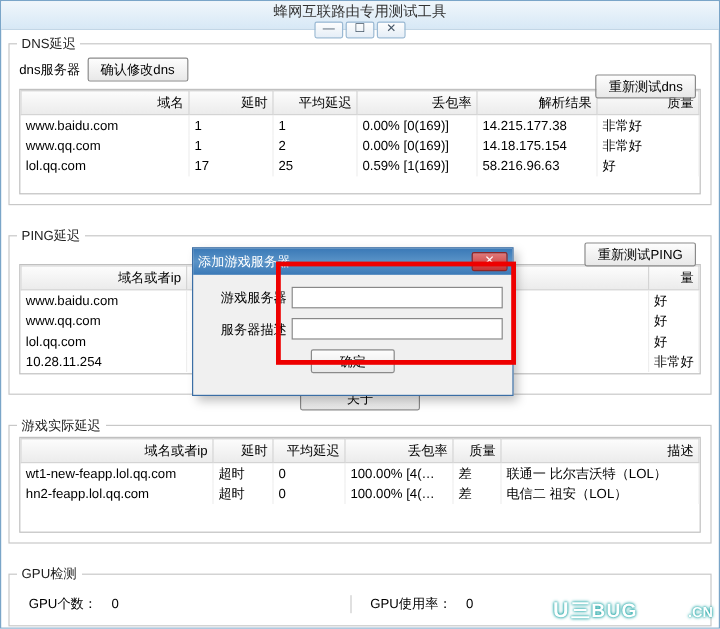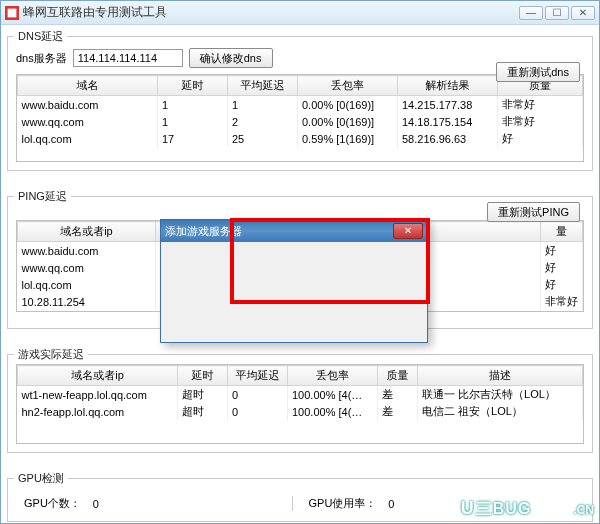--- a/index.html
+++ b/index.html
@@ -1,41 +1,41 @@
 <!DOCTYPE html>
 <html><head>
 <meta charset="utf-8">
 <style>
   * { box-sizing: border-box; margin: 0; padding: 0; font-family: "Microsoft YaHei", SimSun, Arial, sans-serif; font-size: 11px; }
   body { width: 600px; height: 524px; background: #fff; position: relative; overflow: hidden; }
   .window { width: 600px; height: 524px; border: 1px solid #7aa5c8; background: #fff; }
-  .titlebar { height: 24px; background: linear-gradient(#f0f6fb,#d7e8f6); border-bottom: 1px solid #c2d6e6; display: flex; align-items: center; padding: 0 4px; }
+  .titlebar { height: 24px; background: linear-gradient(#f0f6fb,#d7e8f6); border-bottom: 1px solid #c2d6e6; display: flex; align-items: center; padding: 0 4px; flex-direction: column; }
   .titlebar .icon { width: 14px; height: 14px; margin-right: 4px; }
   .titlebar .title { flex: 1; font-size: 12px; color: #333; }
   .winbtns { display: flex; gap: 2px; }
   .winbtn { width: 24px; height: 14px; border: 1px solid #9bb9d3; background: linear-gradient(#fdfdfd,#e5eef7); border-radius: 2px; font-size: 10px; line-height: 12px; text-align: center; color: #456; }
   .content { padding: 4px 6px; height: calc(100% - 24px); overflow: hidden; }
   fieldset { border: 1px solid #c8c8c8; margin-bottom: 18px; position: relative; }
   legend { font-size: 11px; padding: 0 4px; color: #222; margin-left: 6px; }
   .row { display: flex; align-items: center; gap: 6px; padding: 4px 8px; }
   .lbl { font-size: 11px; }
   input.text { height: 18px; border: 1px solid #999; padding: 0 4px; font-size: 11px; }
   .btn { height: 20px; border: 1px solid #8a8a8a; background: linear-gradient(#fdfdfd,#e8e8e8); padding: 0 10px; font-size: 11px; border-radius: 2px; cursor: pointer; }
   .btn-right { position: absolute; right: 12px; }
   .table-wrap { margin: 2px 8px 8px 8px; border: 1px solid #c0c0c0; background: #fff; overflow: hidden; }
   .table { width: 100%; border-collapse: collapse; }
-  .table th { background: linear-gradient(#fcfcfc,#ebebeb); border: 1px solid #d4d4d4; font-weight: normal; padding: 2px 4px; text-align: center; font-size: 11px; }
+  .table th { background: linear-gradient(#fcfcfc,#ebebeb); border: 1px solid #d4d4d4; font-weight: normal; padding: 2px 4px; text-align: right; font-size: 11px; }
   .table td { padding: 1px 4px; font-size: 11px; border-right: 1px solid #eee; white-space: nowrap; }
   .table tr.row-data td { height: 14px; }
   .gpu-inner { display: flex; padding: 10px 16px; }
   .gpu-cell { flex: 1; display: flex; align-items: center; gap: 12px; }
   .gpu-cell2 { border-left: 1px solid #ccc; padding-left: 16px; }
 
   
-  .modal { position: absolute; left: 160px; top: 219px; width: 268px; height: 124px; border: 1px solid #3b6ea5; background: #f0f0f0; box-shadow: 4px 4px 8px rgba(0,0,0,.25); z-index: 20; }
+  .modal { position: absolute; left: 160px; top: 206px; width: 268px; height: 124px; border: 1px solid #3b6ea5; background: #f0f0f0; box-shadow: 4px 4px 8px rgba(0,0,0,.25); z-index: 20; }
   .modal-titlebar { height: 22px; background: linear-gradient(#3a79b7,#5a93c7,#3a79b7); display: flex; align-items: center; padding: 0 4px; }
   .modal-titlebar .mtitle { flex:1; color:#fff; font-size: 11px; }
   .modal-close { width: 30px; height: 16px; background: linear-gradient(#e07a7a,#c83232); border: 1px solid #8f2525; border-radius: 2px; color: #fff; text-align: center; font-size: 10px; line-height: 14px; }
   .modal-body { padding: 10px 8px 4px 8px; }
   .mrow { display: flex; align-items: center; margin-bottom: 8px; }
   .mrow label { width: 74px; text-align: right; padding-right: 4px; font-size: 11px; }
   .mrow input { flex:1; height: 18px; border:1px solid #888; }
   .mbtnrow { text-align: center; }
 
   
@@ -64,21 +64,20 @@
       <div class="winbtn">✕</div>
     </div>
   </div>
 
   <div class="content">
 
     <fieldset>
       <legend>DNS延迟</legend>
       <div class="row">
         <span class="lbl">dns服务器</span>
-        <input class="text" style="width: 110px;" value="114.114.114.114">
         <button class="btn">确认修改dns</button>
         <button class="btn btn-right" style="top:18px">重新测试dns</button>
       </div>
       <div class="table-wrap" style="height:88px">
         <table class="table">
           <thead>
               <tr>
             <th style="width:140px">域名</th>
             <th style="width:70px">延时</th>
             <th style="width:70px">平均延迟</th>
@@ -214,20 +213,33 @@
     </fieldset>
 
   </div>
 </div>
 
 <div class="modal">
   <div class="modal-titlebar">
     <span class="mtitle">添加游戏服务器</span>
     <div class="modal-close">✕</div>
   </div>
+  <div class="modal-body">
+    <div class="mrow">
+      <label>游戏服务器</label>
+      <input type="text" style="">
+    </div>
+    <div class="mrow">
+      <label>服务器描述</label>
+      <input type="text" style="">
+    </div>
+    <div class="mbtnrow">
+      <button class="btn" style="width:70px">确定</button>
+    </div>
+  </div>
 </div>
 
 <div class="redbox"></div>
 
 <div class="wm">
   <span class="u">U</span>
   <span class="bug">三BUG</span>
   <span class="cn">.CN</span>
 </div>
 

